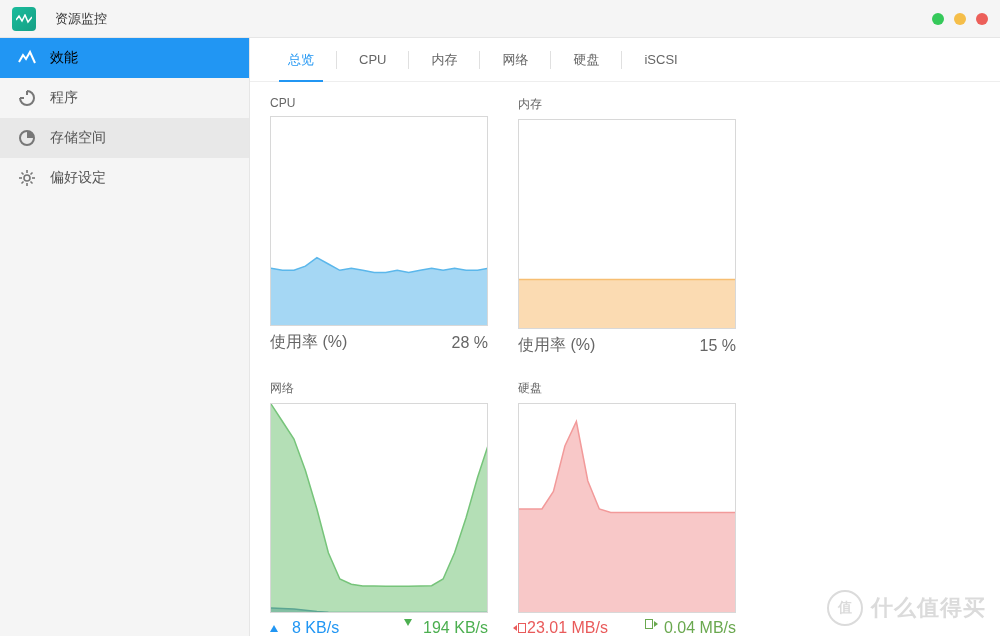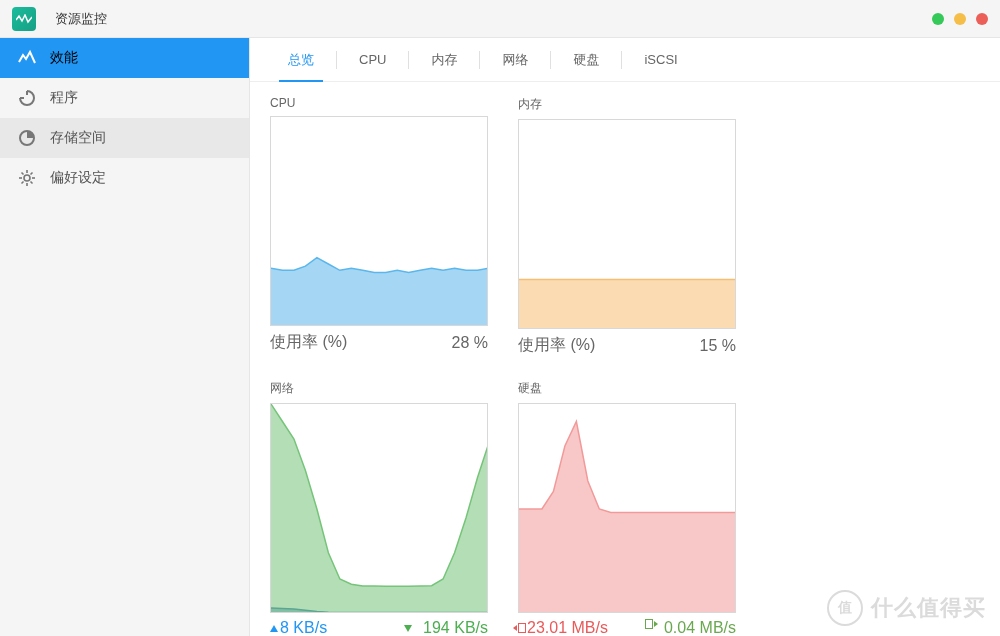--- a/index.html
+++ b/index.html
@@ -28,22 +28,22 @@
 .tab { padding: 0 18px; height: 44px; display: flex; align-items: center; font-size: 13px; color: #666; cursor: pointer; position: relative; justify-content: center; }
 .tab.active { color: #2196f3; }
 .tab.active::after { content: ''; position: absolute; bottom: 0; left: 15%; right: 15%; height: 2px; background: #2196f3; }
 .tab-sep { width: 1px; height: 18px; background: #e0e0e0; margin: 0 4px; }
 
 .charts-area { padding: 14px 20px; display: flex; flex-wrap: wrap; gap: 24px 30px; align-content: flex-start; }
 .chart-card { width: 218px; }
 .chart-title { font-size: 12px; color: #666; margin-bottom: 6px; }
 .chart-box { width: 218px; height: 210px; border: 1px solid #d8d8d8; background: #fff; position: relative; overflow: hidden; }
 .chart-footer { display: flex; justify-content: space-between; font-size: 16px; color: #666; margin-top: 6px; align-items: center; }
-.chart-footer .up { color: #2196f3; display: flex; align-items: center; gap: 2px; }
-.chart-footer .down { color: #4caf50; display: flex; align-items: center; gap: 11px; }
+.chart-footer .up { color: #2196f3; display: flex; align-items: center; gap: 14px; }
+.chart-footer .down { color: #4caf50; display: flex; align-items: flex-start; gap: 11px; }
 .chart-footer .read { color: #e95a5a; display: flex; align-items: center; gap: 0; }
 .chart-footer .write { color: #6aa84f; display: flex; align-items: flex-start; gap: 10px; }
 .arrow { width: 0; height: 0; border-left: 4px solid transparent; border-right: 4px solid transparent; }
 .arrow.up { border-bottom: 7px solid currentColor; }
 .arrow.down { border-top: 7px solid currentColor; }
 .disk-ic { display: inline-block; width: 8px; height: 10px; border: 1px solid currentColor; position: relative; margin-right: 1px; }
 .disk-ic::after { content: ''; position: absolute; width: 0; height: 0; border-top: 3px solid transparent; border-bottom: 3px solid transparent; }
 .disk-ic.r::after { border-right: 4px solid currentColor; left: -6px; top: 1px; }
 .disk-ic.w::after { border-left: 4px solid currentColor; right: -6px; top: 1px; }
 

